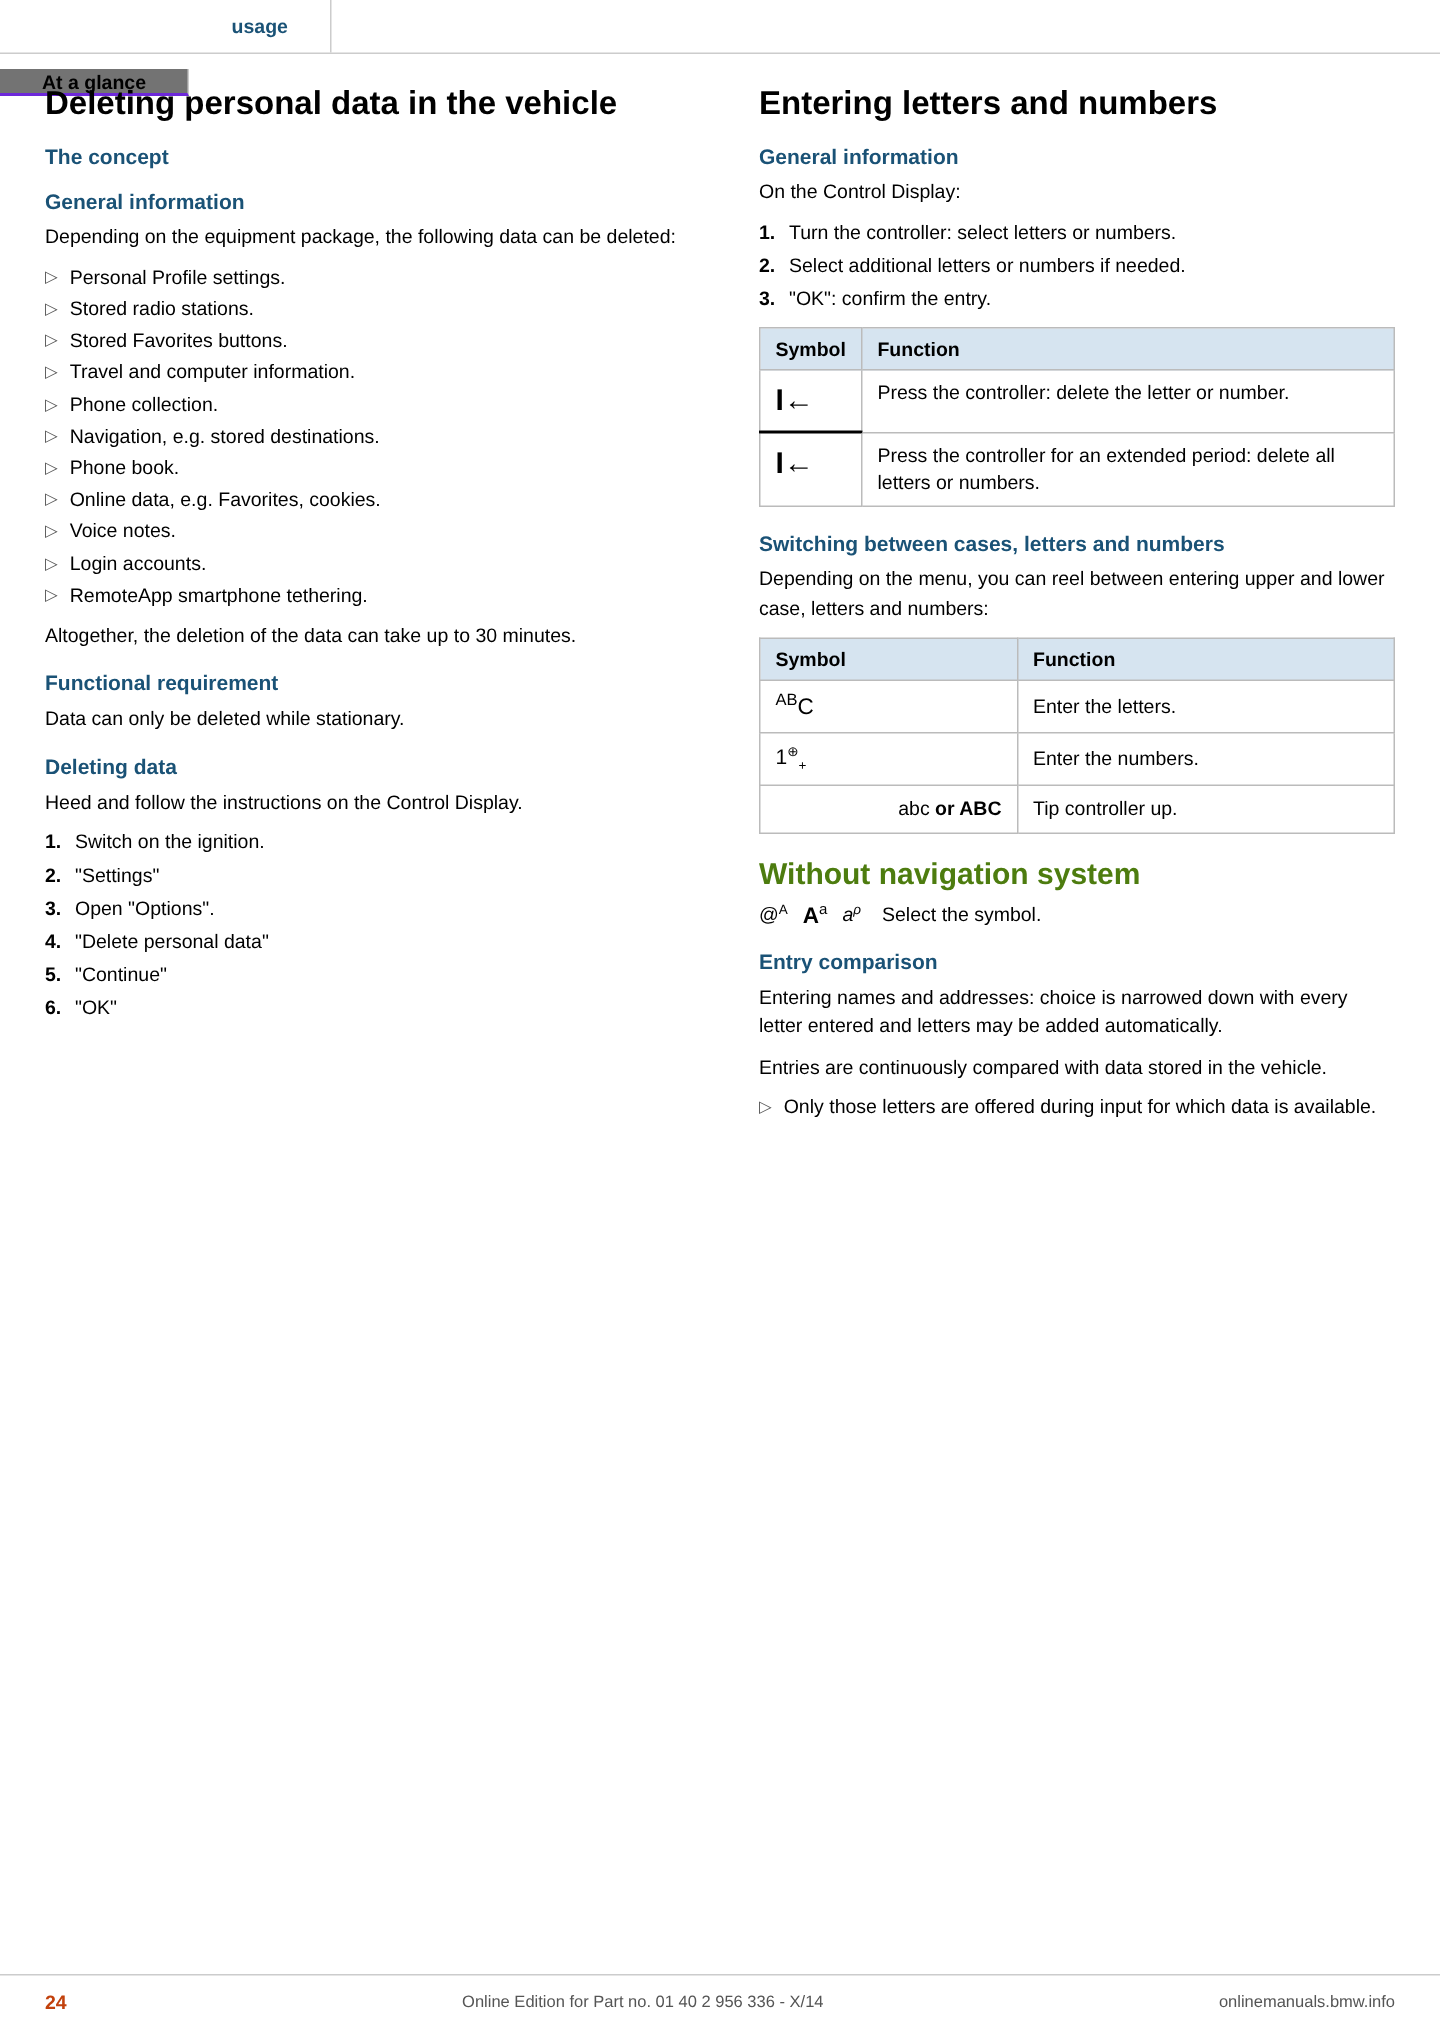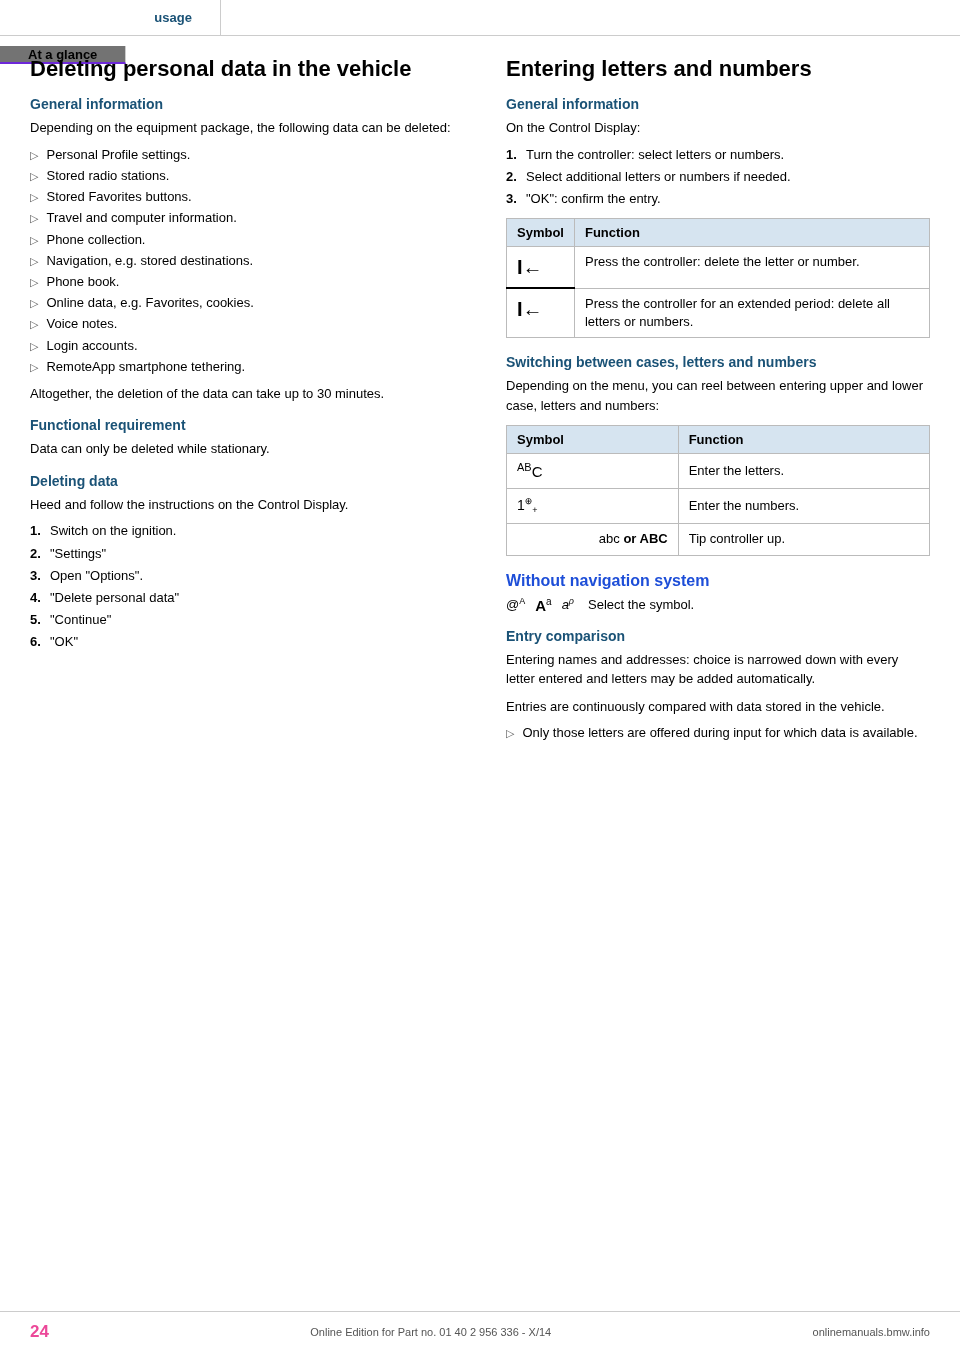--- a/index.html
+++ b/index.html
@@ -163,23 +163,23 @@
       font-size: 13px;
       vertical-align: middle;
       line-height: 1.4;
     }
     .sym2-cell {
       font-size: 14px;
       min-width: 80px;
     }
 
     .without-nav-heading {
-      font-size: 16px;
-      font-weight: bold;
-      color: #1d4ed8;
+      font-size: 20px;
+      font-weight: bold;
+      color: #4d7c0f;
       margin-top: 8px;
       margin-bottom: 6px;
     }
 
     .without-nav-text {
       font-size: 13px;
       display: flex;
       align-items: center;
       gap: 6px;
       margin-bottom: 12px;
@@ -195,43 +195,44 @@
       margin-top: 20px;
       font-size: 11px;
       color: #555;
       position: absolute;
       bottom: 10px;
       left: 0;
       right: 0;
     }
 
     .page-number {
-      font-size: 17px;
-      font-weight: bold;
-      color: #ec4899;
+      font-size: 13px;
+      font-weight: bold;
+      color: #c2410c;
     }
   </style>
 </head>
 <body>
 
 <div class="top-nav">
   <div class="nav-tab active">
     <span>At a glance</span>
   </div>
   <div class="nav-tab nav-tab-idrive">
     <span>usage</span>
   </div>
 </div>
 
 <div class="content">
 
   <div class="left-col">
 
     <h1 class="section-title">Deleting personal data in the vehicle</h1>
 
+    <h2 class="subsection-title">The concept</h2>
 
     <h2 class="subsection-title">General information</h2>
     <p class="body-text">Depending on the equipment package, the following data can be deleted:</p>
 
     <ul class="bullet-list">
       <li>
           <span class="bullet-arrow">▷</span>
           <span>Personal Profile settings.</span>
         </li>
       <li>

